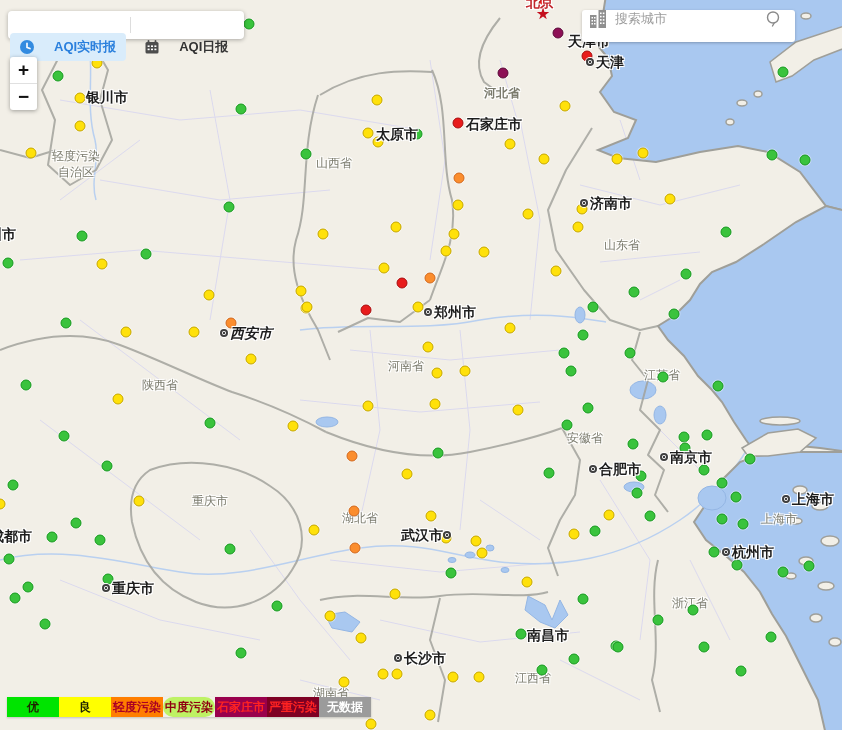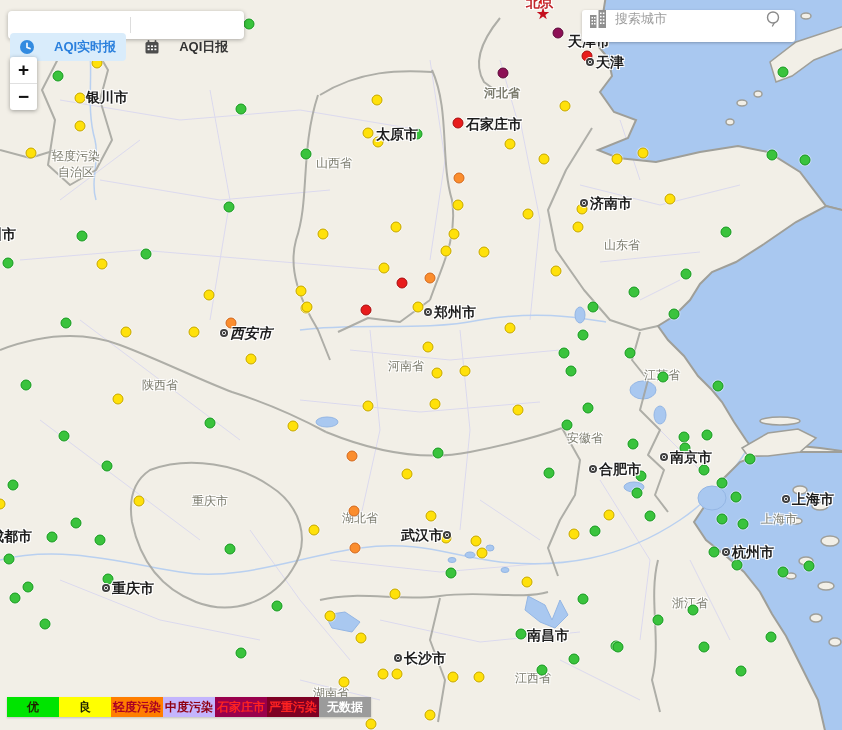--- a/index.html
+++ b/index.html
@@ -408,19 +408,19 @@
   <div id="zoomctl">
     <div class="zbtn">+</div>
     <div class="zsep"></div>
     <div class="zbtn">−</div>
   </div>
 
   <div id="legend">
       <div class="seg" style="background: rgb(0, 228, 0); color: rgb(30, 34, 0);">优</div>
       <div class="seg" style="background: rgb(255, 255, 0); color: rgb(30, 34, 0);">良</div>
       <div class="seg" style="background: rgb(255, 126, 0); color: rgb(170, 0, 34);">轻度污染</div>
-      <div class="seg" style="background: #c4b5fd; color: rgb(143, 0, 18);">中度污染</div>
+      <div class="seg" style="background: #bef264; color: rgb(143, 0, 18); border-radius: 10px;">中度污染</div>
       <div class="seg" style="background: rgb(153, 0, 76); color: rgb(255, 34, 34);">石家庄市</div>
       <div class="seg" style="background: rgb(126, 0, 35); color: rgb(255, 34, 34);">严重污染</div>
       <div class="seg" style="background: rgb(155, 155, 155); color: rgb(255, 255, 255);">无数据</div>
     </div>
 
 </div>
 
 </body></html>

